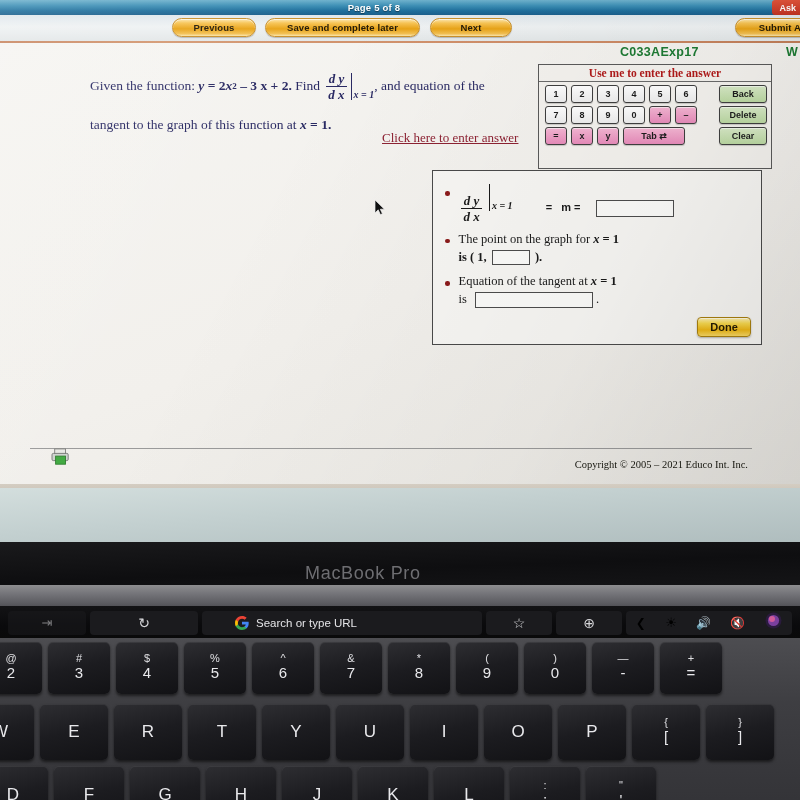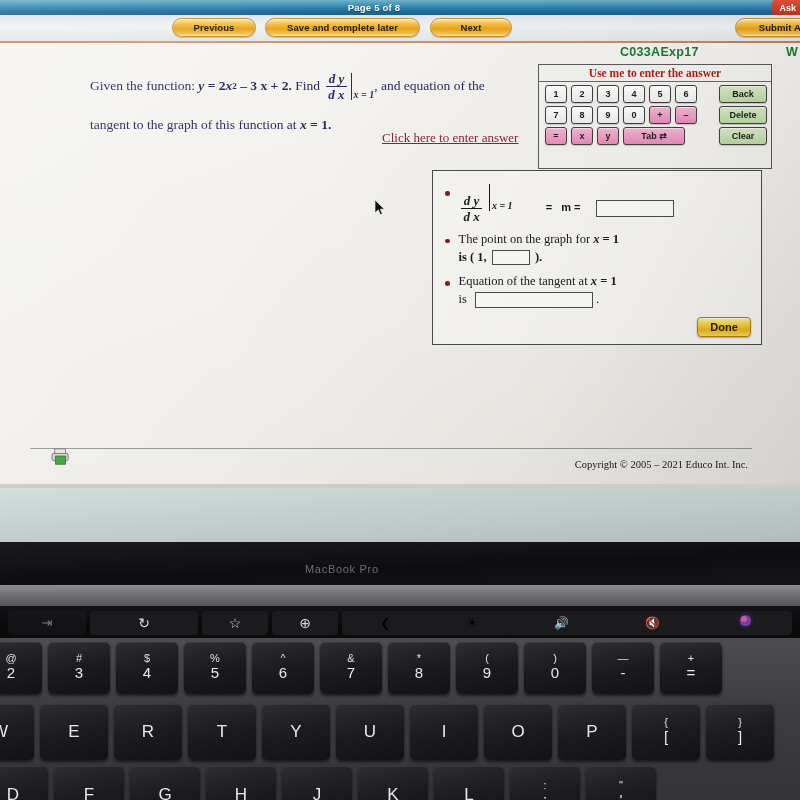--- a/index.html
+++ b/index.html
@@ -179,21 +179,21 @@
     position:absolute; left:0; top:488px; width:800px; height:58px;
     background: linear-gradient(176deg,#d3dedd 0%,#c3d0d0 40%,#aebcbd 100%);
   }
   .bezel-black {
     position:absolute; left:0; top:542px; width:800px; height:46px;
     background: linear-gradient(178deg,#1a1a1c 0%,#0e0e10 55%,#151517 100%);
     overflow:hidden;
   }
   .macbook-label {
     position:absolute; left: 305px; top: 563px;
-    color: #6e6e72; font-size: 11px; letter-spacing: .7px; text-align: center;
+    color: #6e6e72; font-size: 18px; letter-spacing: .7px; text-align: center;
   }
   .hinge {
     position:absolute; left:0; top:585px; width:800px; height:24px;
     background: linear-gradient(180deg,#8e8e90 0%,#75757a 35%,#5c5c61 75%,#49494e 100%);
   }
   
   .touchbar {
     position:absolute; left:0; top:606px; width:800px; height:34px;
     background: linear-gradient(180deg,#131315 0%,#0a0a0c 60%,#090909 100%);
   }
@@ -389,20 +389,29 @@
   <div class="hinge"></div>
 
   <div class="touchbar">
     <div class="tb-inner">
       <div class="tb-cell tb-esc">
         <span style="font-size:13px">⇥</span>
       </div>
       <div class="tb-cell tb-reload">
         <span style="font-size:14px">↻</span>
       </div>
+      <div class="tb-cell tb-url">
+        <svg width="14" height="14" viewBox="0 0 14 14" style="position:absolute;left:33px;top:5px">
+          <path d="M13.7 7.16c0-.5-.05-.98-.13-1.44H7v2.72h3.76c-.16.87-.65 1.6-1.39 2.1v1.74h2.25c1.31-1.21 2.08-3 2.08-5.12z" fill="#4285f4"></path>
+          <path d="M7 14c1.88 0 3.46-.62 4.62-1.68l-2.25-1.74c-.62.42-1.42.67-2.37.67-1.82 0-3.36-1.23-3.91-2.88H.76v1.8C1.91 12.45 4.27 14 7 14z" fill="#34a853"></path>
+          <path d="M3.09 8.37A4.2 4.2 0 0 1 2.87 7c0-.48.08-.94.22-1.37V3.83H.76A7 7 0 0 0 0 7c0 1.13.27 2.2.76 3.17l2.33-1.8z" fill="#fbbc05"></path>
+          <path d="M7 2.75c1.03 0 1.95.35 2.67 1.05l2-2C10.45.69 8.88 0 7 0 4.27 0 1.91 1.55.76 3.83l2.33 1.8C3.64 3.98 5.18 2.75 7 2.75z" fill="#ea4335"></path>
+        </svg>
+        <span>Search or type URL</span>
+      </div>
       <div class="tb-cell tb-small">
         <span style="font-size:14px">☆</span>
       </div>
       <div class="tb-cell tb-small">
         <span style="font-size:14px">⊕</span>
       </div>
       <div class="tb-icons">
         <span style="font-size:12px">❮</span>
         <span style="font-size:13px">☀</span>
         <span style="font-size:12px">🔊</span>

